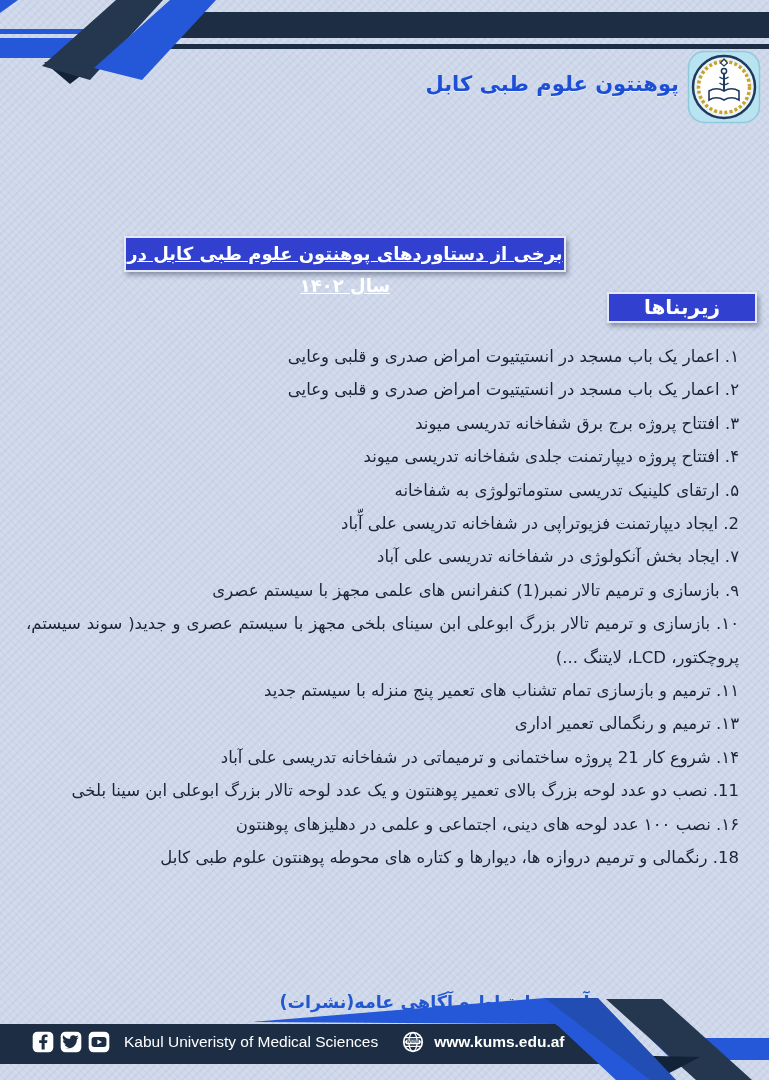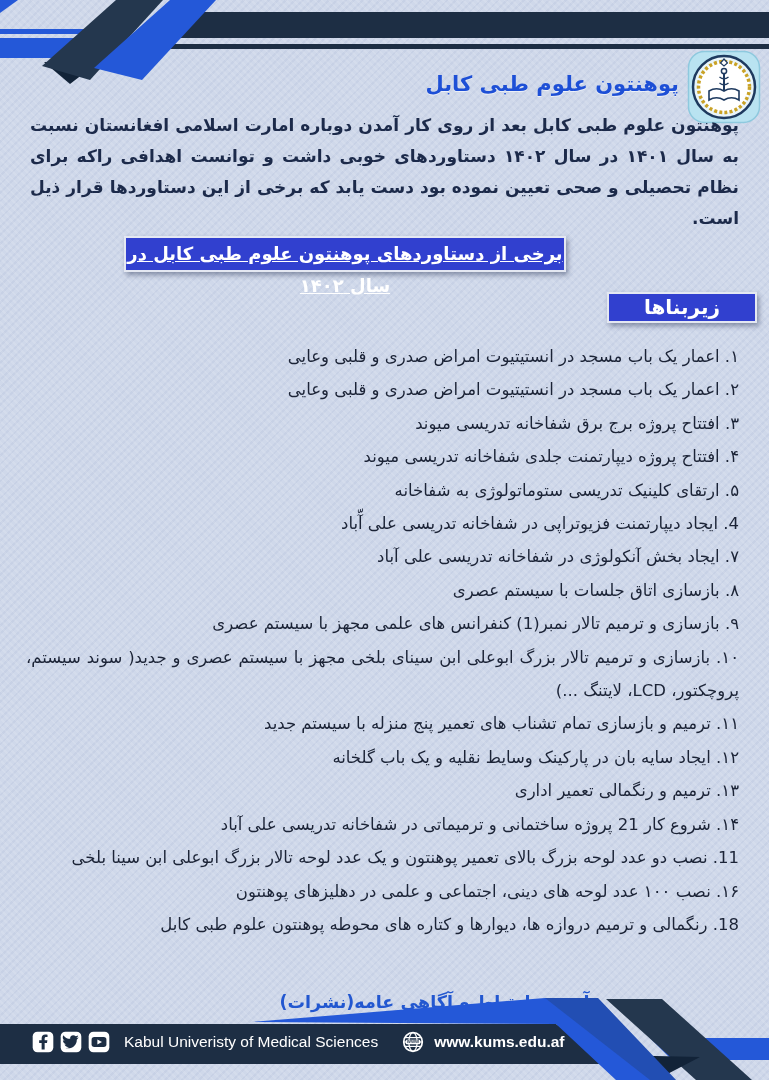--- a/index.html
+++ b/index.html
@@ -90,39 +90,36 @@
     <circle cx="37" cy="37" r="25.5" fill="#ffffff" stroke="#c9a227" stroke-width="3.5" stroke-dasharray="3 2.2"></circle>
     <path d="M37 9 l3.5 4 -3.5 3 -3.5 -3 Z" fill="#ffffff" stroke="#1e3a5f" stroke-width="1.2"></path>
     <path d="M22 41 Q29.5 36.5 37 41 Q44.5 36.5 52 41 L52 50 Q44.5 45.5 37 50 Q29.5 45.5 22 50 Z" fill="#ffffff" stroke="#1e3a5f" stroke-width="1.6"></path>
     <line x1="37" y1="23" x2="37" y2="41" stroke="#1e3a5f" stroke-width="2"></line>
     <circle cx="37" cy="21" r="2.6" fill="none" stroke="#1e3a5f" stroke-width="1.5"></circle>
     <path d="M32.5 27 q4.5 3.4 9 0 M32.5 33 q4.5 3.4 9 0" stroke="#1e3a5f" stroke-width="1.4" fill="none"></path>
   </svg>
 
   <div class="org-name">پوهنتون علوم طبی کابل</div>
 
-  <div class="intro">پوهنتون علوم طبی کابل بعد از روی کار آمدن دوباره امارت اسلامی افغانستان نسبت به سال ۱۴۰۱ در سال ۱۴۰۲ دستاوردهای خوبی داشت و توانست اهدافی راکه برای نظام تحصیلی و صحی تعیین نموده بود دست یابد که برخی از این دستاوردها قرار ذیل است.</div>
 
   <div class="banner banner-main">برخی از دستاوردهای پوهنتون علوم طبی کابل در سال ۱۴۰۲</div>
 
   <div class="banner banner-section">زیربناها</div>
 
   <div class="list">
     <div class="item">۱. اعمار یک باب مسجد در انستیتیوت امراض صدری و قلبی وعایی</div>
     <div class="item">۲. اعمار یک باب مسجد در انستیتیوت امراض صدری و قلبی وعایی</div>
     <div class="item">۳. افتتاح پروژه برج برق شفاخانه تدریسی میوند</div>
     <div class="item">۴. افتتاح پروژه دیپارتمنت جلدی شفاخانه تدریسی میوند</div>
     <div class="item">۵. ارتقای کلینیک تدریسی ستوماتولوژی به شفاخانه</div>
-    <div class="item">4. ایجاد دیپارتمنت فزیوتراپی در شفاخانه تدریسی علی آّباد</div>
+    <div class="item">2. ایجاد دیپارتمنت فزیوتراپی در شفاخانه تدریسی علی آّباد</div>
     <div class="item">۷. ایجاد بخش آنکولوژی در شفاخانه تدریسی علی آباد</div>
-    <div class="item">۸. بازسازی اتاق جلسات با سیستم عصری</div>
     <div class="item">۹. بازسازی و ترمیم تالار نمبر(1) کنفرانس های علمی مجهز با سیستم عصری</div>
     <div class="item wrap">۱۰. بازسازی و ترمیم تالار بزرگ ابوعلی ابن سینای بلخی مجهز با سیستم عصری و جدید( سوند سیستم، پروچکتور، LCD، لایتنگ ...)</div>
     <div class="item">۱۱. ترمیم و بازسازی تمام تشناب های تعمیر پنج منزله با سیستم جدید</div>
-    <div class="item">۱۲. ایجاد سایه بان در پارکینک وسایط نقلیه و یک باب گلخانه</div>
     <div class="item">۱۳. ترمیم و رنگمالی تعمیر اداری</div>
     <div class="item">۱۴. شروع کار 21 پروژه ساختمانی و ترمیماتی در شفاخانه تدریسی علی آباد</div>
     <div class="item wrap">11. نصب دو عدد لوحه بزرگ بالای تعمیر پوهنتون و یک عدد لوحه تالار بزرگ ابوعلی ابن سینا بلخی</div>
     <div class="item">۱۶. نصب ۱۰۰ عدد لوحه های دینی، اجتماعی و علمی در دهلیزهای پوهنتون</div>
     <div class="item">18. رنگمالی و ترمیم دروازه ها، دیوارها و کتاره های محوطه پوهنتون علوم طبی کابل</div>
   </div>
 
   <div class="credit">آمریت ارتباط و آگاهی عامه(نشرات)</div>
 
   <svg class="deco deco-bottom" width="769" height="95" viewBox="0 0 769 95">

